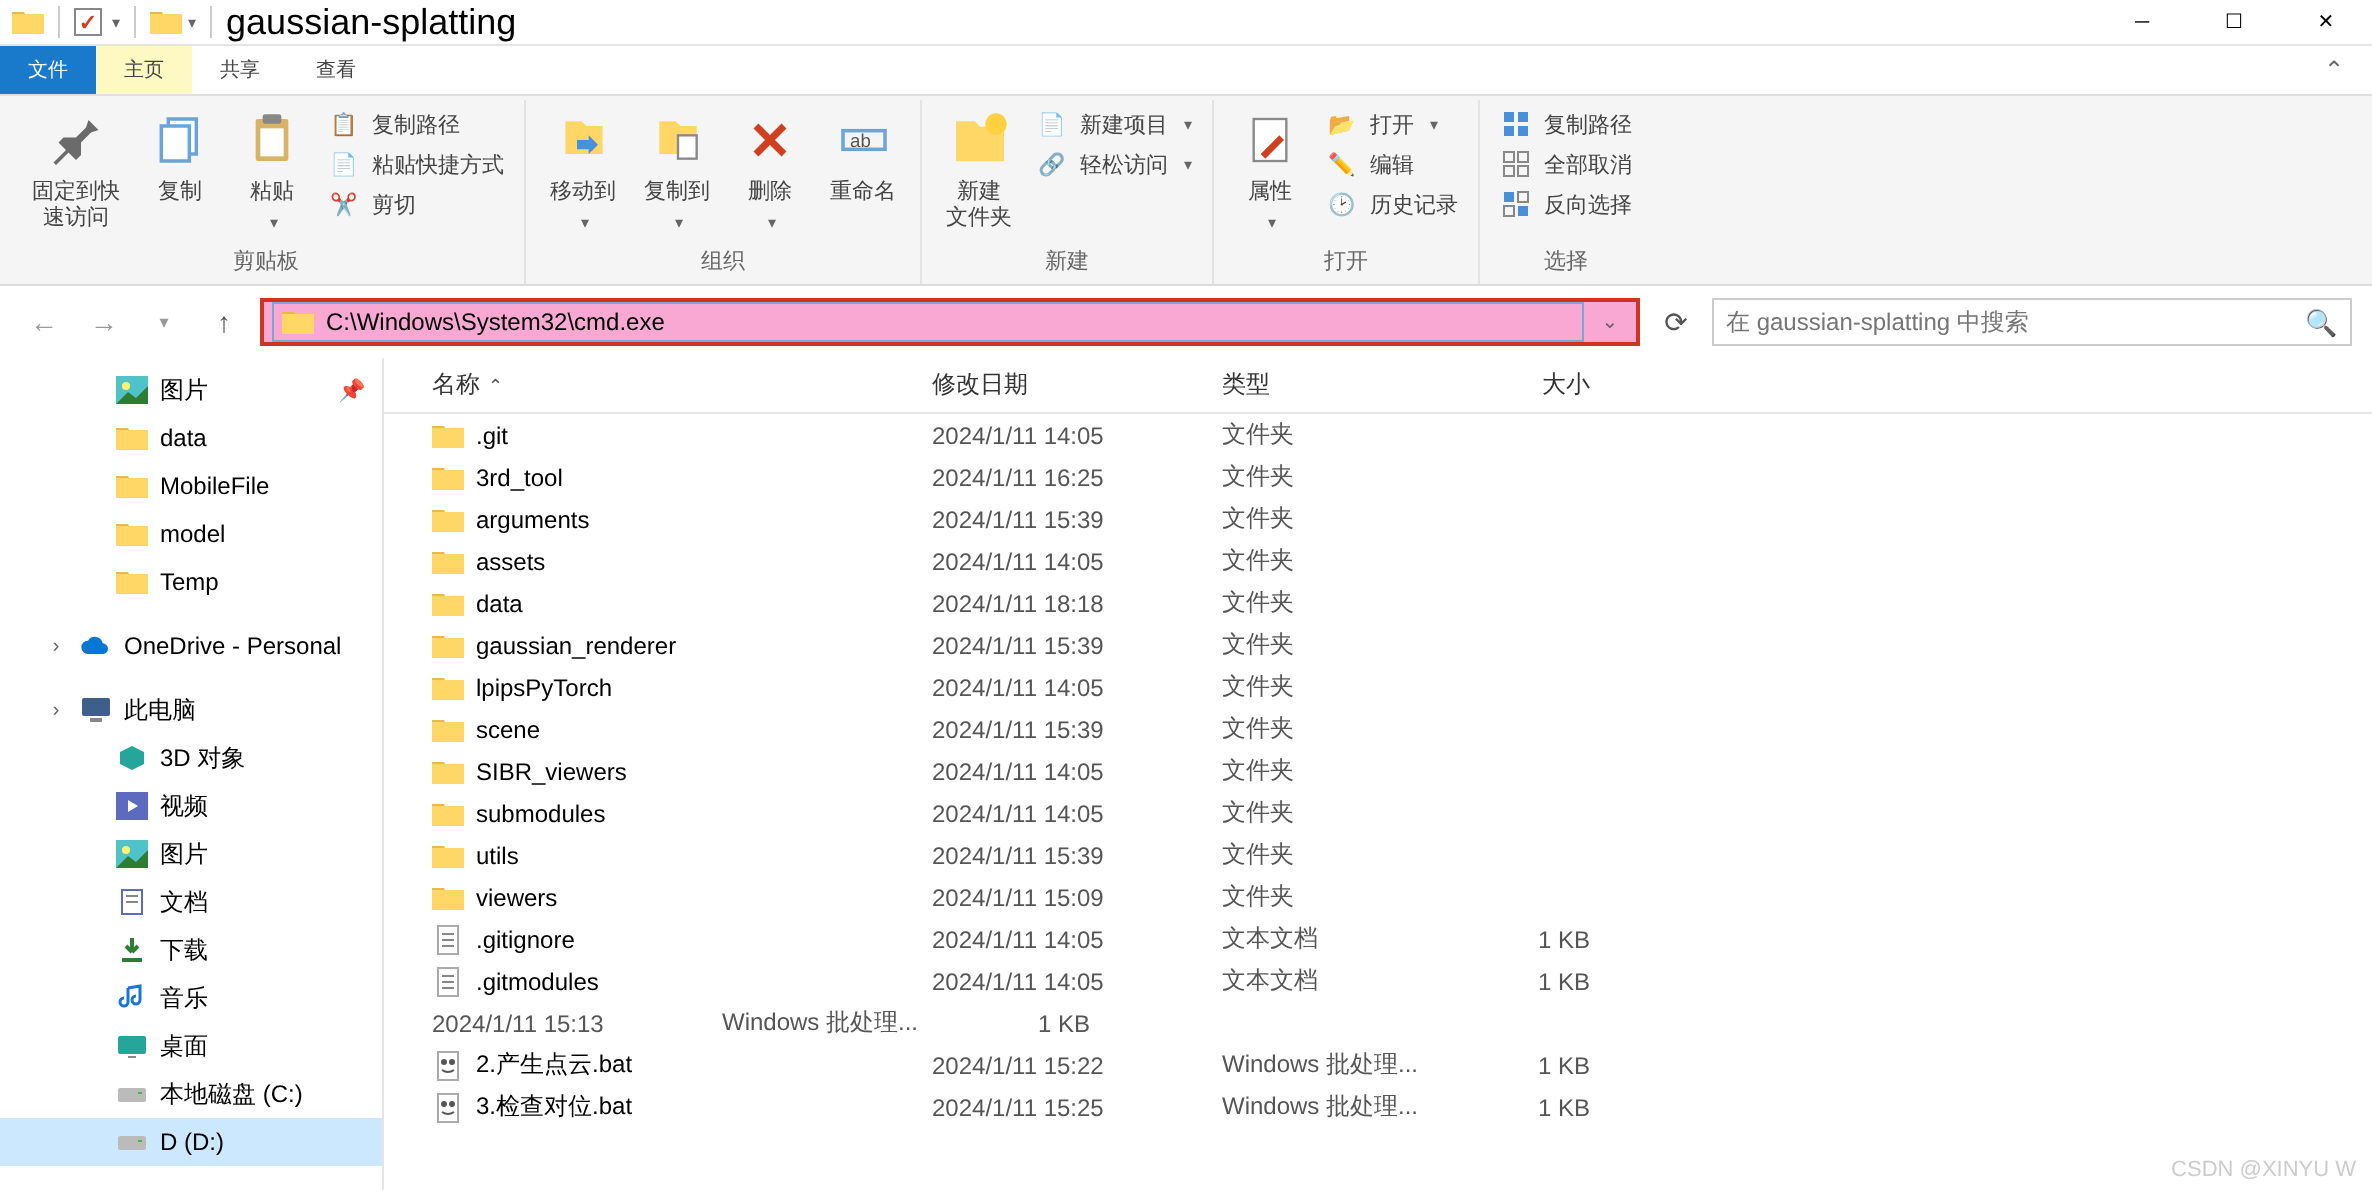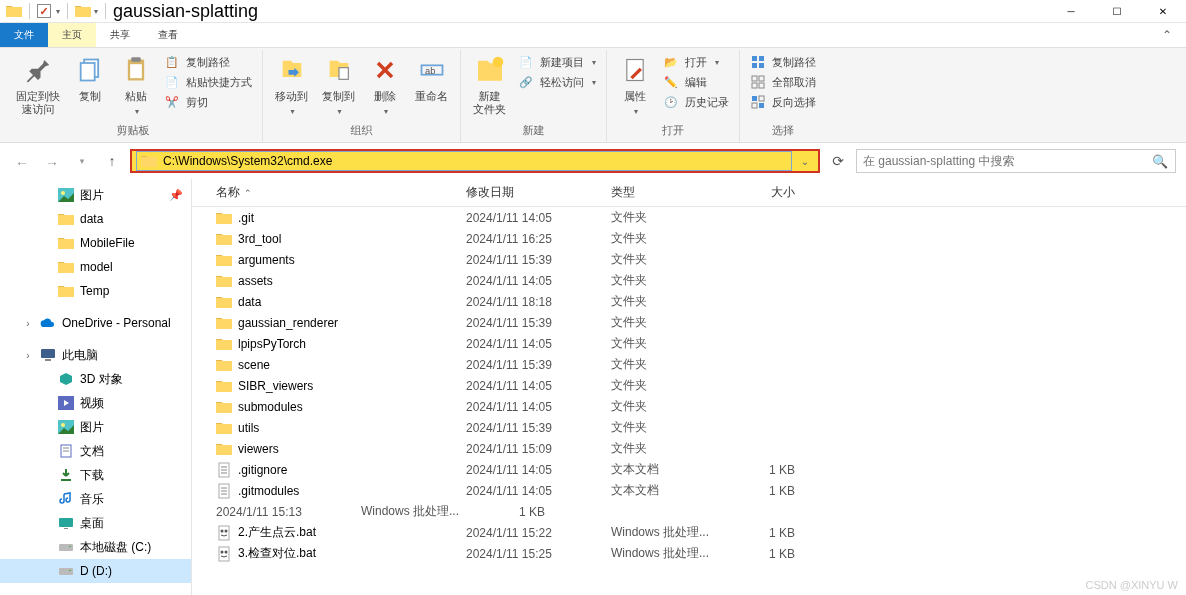--- a/index.html
+++ b/index.html
@@ -33,21 +33,21 @@
     .ribbon-big-btn .label { font-size: 11px; text-align: center; line-height: 1.2; color: #444; }
     .ribbon-small-items { display: flex; flex-direction: column; gap: 4px; padding: 4px 4px; }
     .ribbon-small-item { display: flex; align-items: center; gap: 6px; font-size: 11px; color: #444; white-space: nowrap; }
     .ribbon-small-item .si { width: 16px; height: 16px; display: flex; align-items: center; justify-content: center; }
     .drop-arrow { font-size: 8px; color: #666; margin-left: 2px; }
     
     
     .nav-row { height: 36px; display: flex; align-items: center; padding: 0 10px; gap: 6px; background: #fff; }
     .nav-btn { width: 24px; height: 24px; display: flex; align-items: center; justify-content: center; color: #999; font-size: 14px; }
     .nav-btn.enabled { color: #555; }
-    .address-bar { flex: 1; height: 24px; border: 2px solid #d03322; display: flex; align-items: center; padding: 0 4px; background: #fde047; position: relative; }
+    .address-bar { flex: 1; height: 24px; border: 2px solid #d03322; display: flex; align-items: center; padding: 0 4px; background: #f9a8d4; position: relative; }
     .address-input-area { flex: 1; display: flex; align-items: center; border: 1px solid #7aa7d8; height: 20px; padding: 0 4px; margin-right: 4px; }
     .address-folder-icon { width: 16px; height: 14px; margin-right: 6px; flex-shrink: 0; }
     .address-text { font-size: 12px; color: #000; flex: 1; }
     .address-drop { width: 18px; color: #666; text-align: center; font-size: 10px; }
     .refresh-btn { width: 24px; height: 24px; display: flex; align-items: center; justify-content: center; color: #555; font-size: 14px; }
     .search-box { width: 320px; height: 24px; border: 1px solid #ccc; display: flex; align-items: center; padding: 0 6px; }
     .search-box input { border: none; outline: none; flex: 1; font-size: 12px; color: #888; }
     .search-icon-btn { color: #666; font-size: 13px; }
     
     

